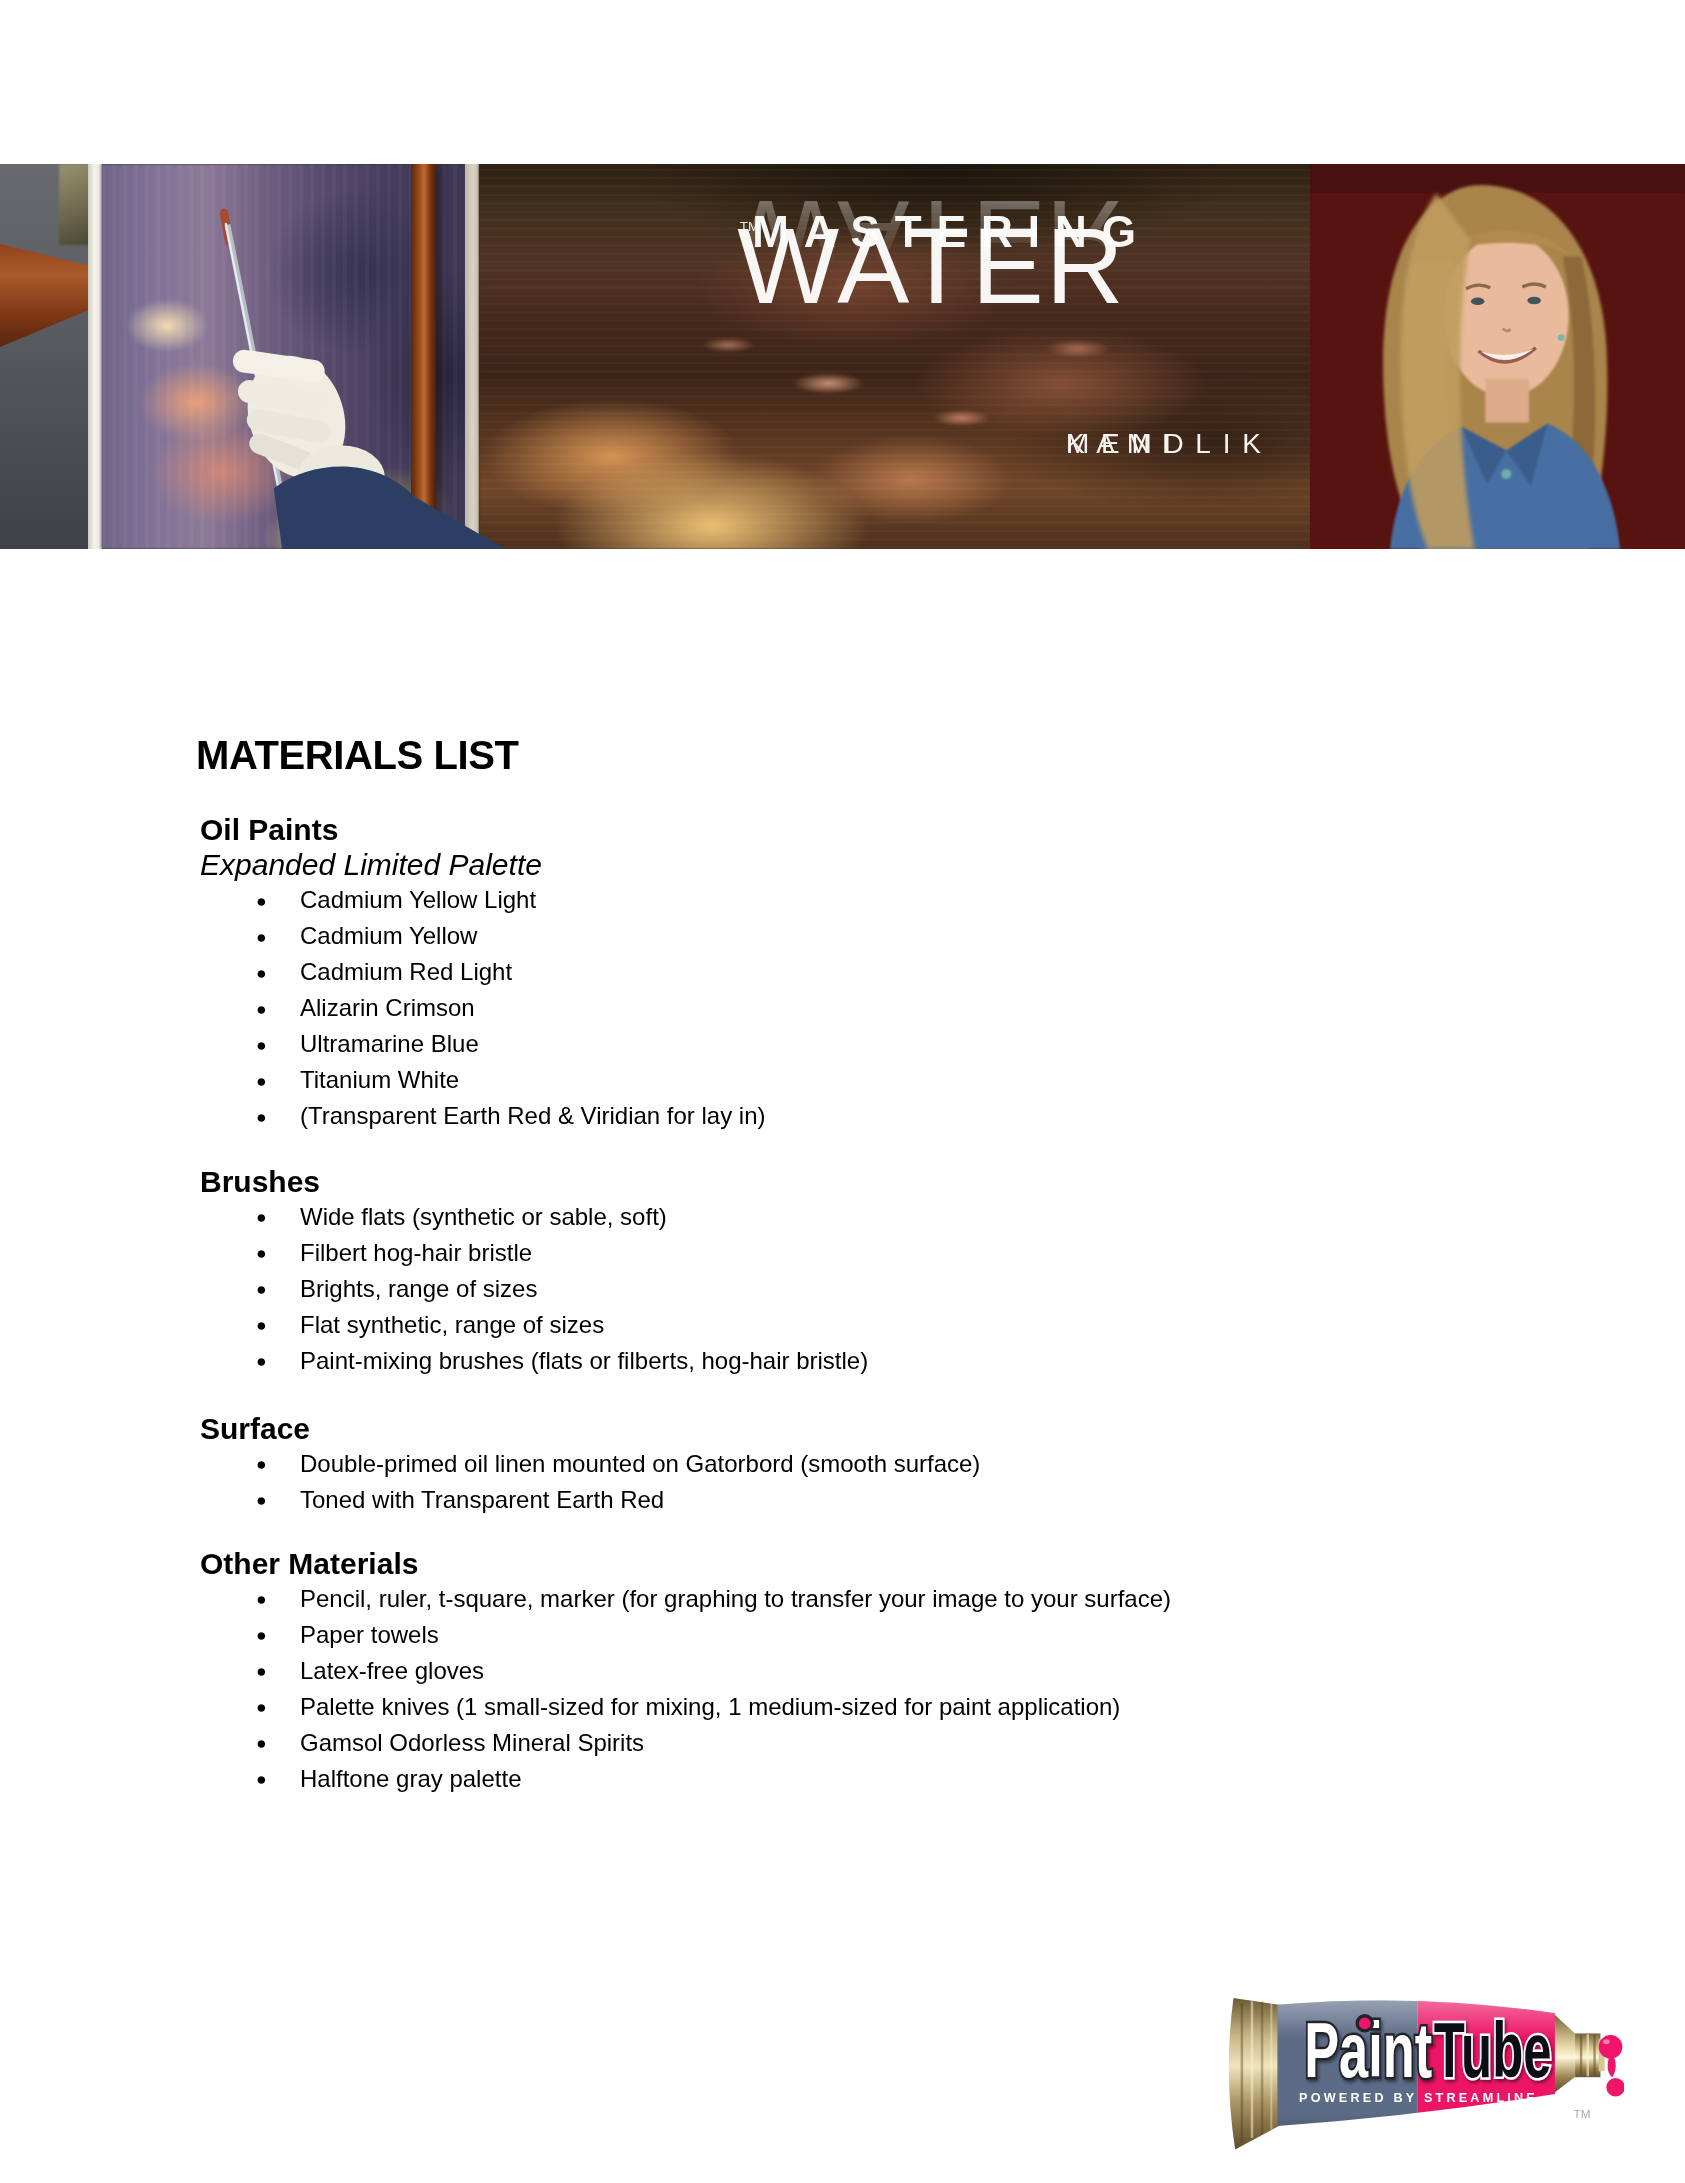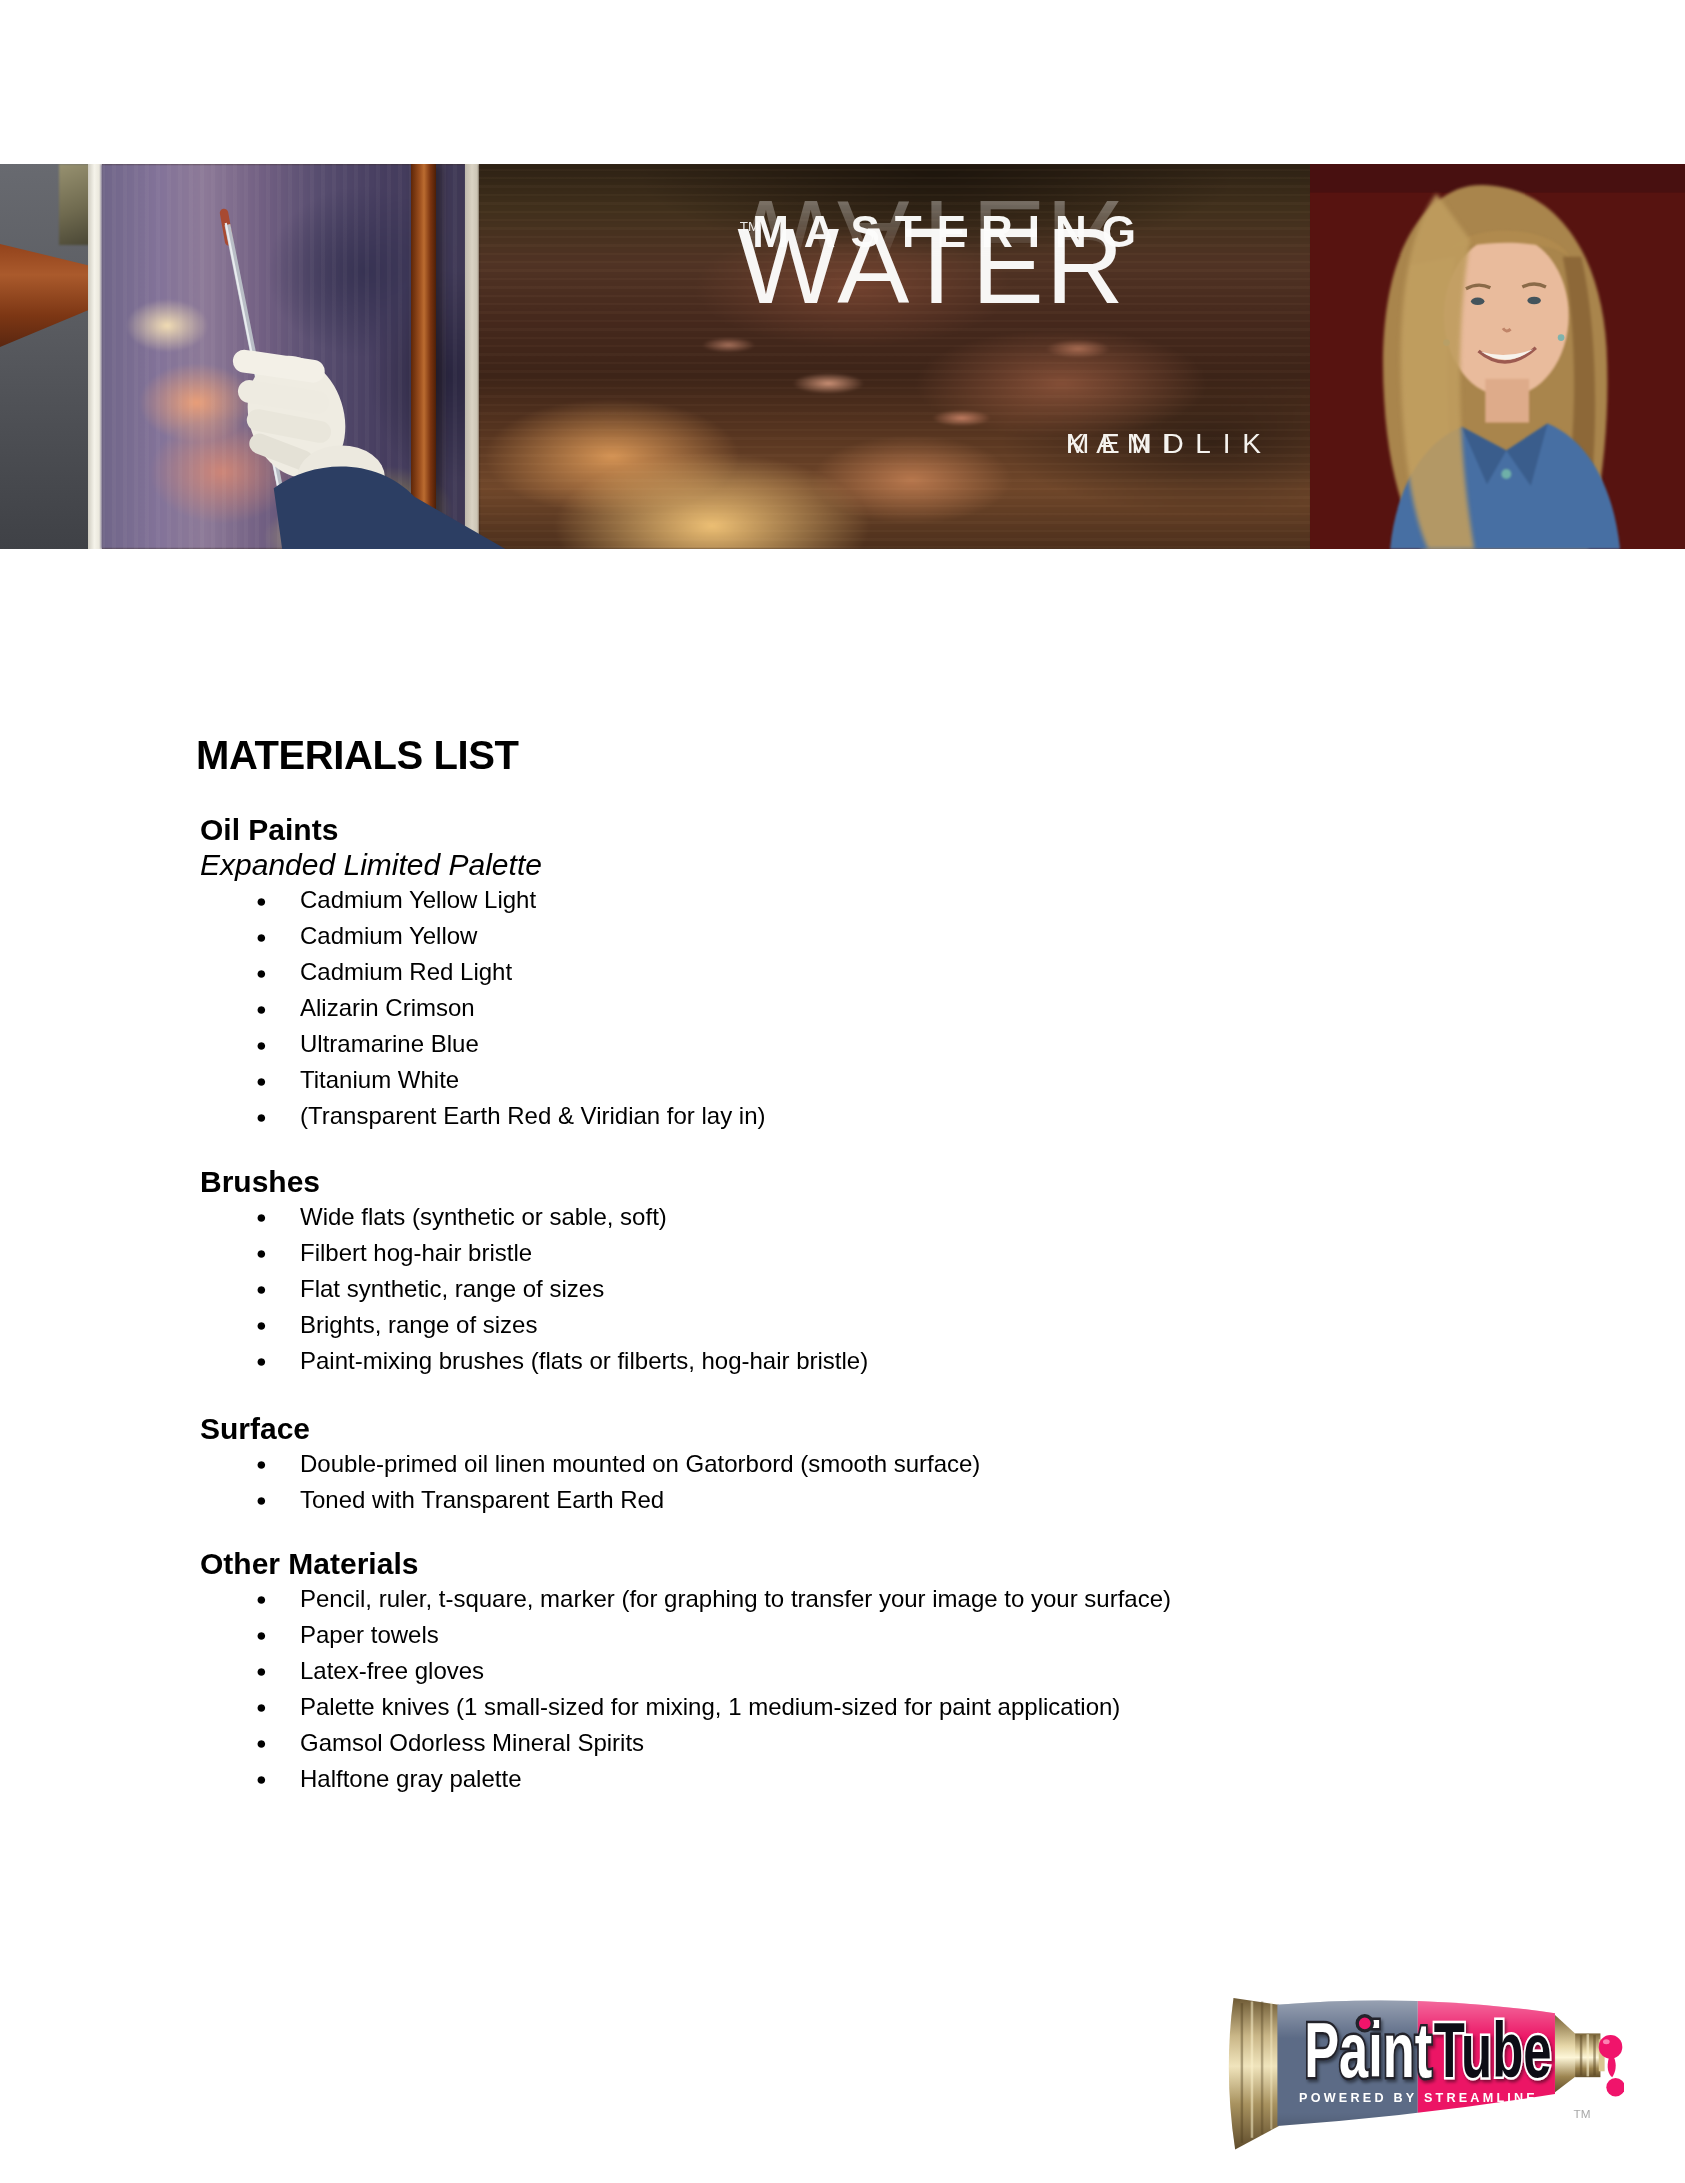--- a/index.html
+++ b/index.html
@@ -178,22 +178,22 @@
         <li>Titanium White</li>
         <li>(Transparent Earth Red &amp; Viridian for lay in)</li>
       </ul>
     </div>
 
     <div class="section sec-brushes">
       <p class="section-heading">Brushes</p>
       <ul>
         <li>Wide flats (synthetic or sable, soft)</li>
         <li>Filbert hog-hair bristle</li>
+        <li>Brights, range of sizes</li>
         <li>Flat synthetic, range of sizes</li>
-        <li>Brights, range of sizes</li>
         <li>Paint-mixing brushes (flats or filberts, hog-hair bristle)</li>
       </ul>
     </div>
 
     <div class="section sec-surface">
       <p class="section-heading">Surface</p>
       <ul>
         <li>Double-primed oil linen mounted on Gatorbord (smooth surface)</li>
         <li>Toned with Transparent Earth Red</li>
       </ul>

